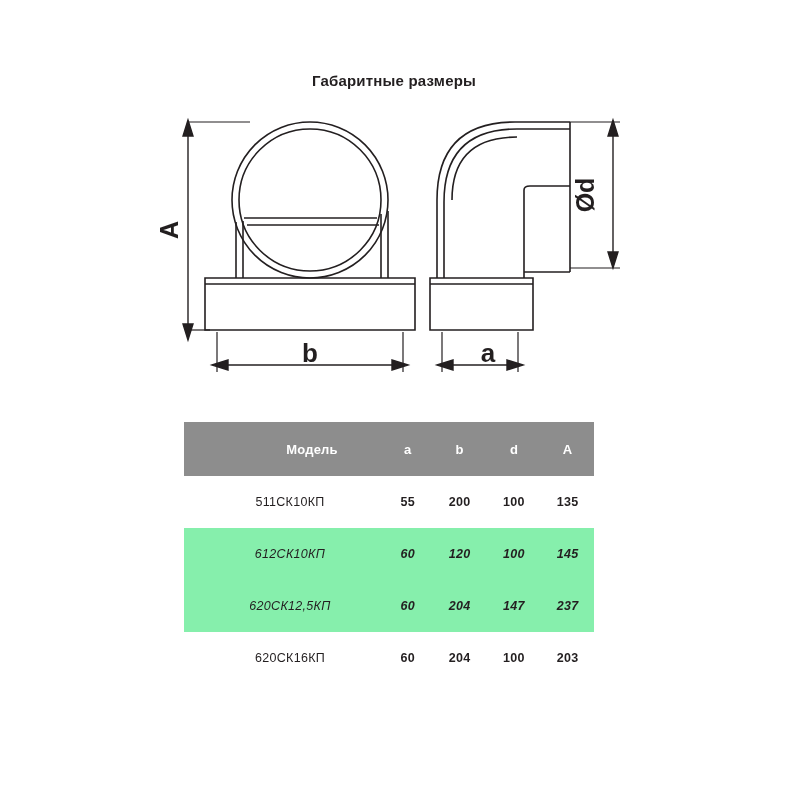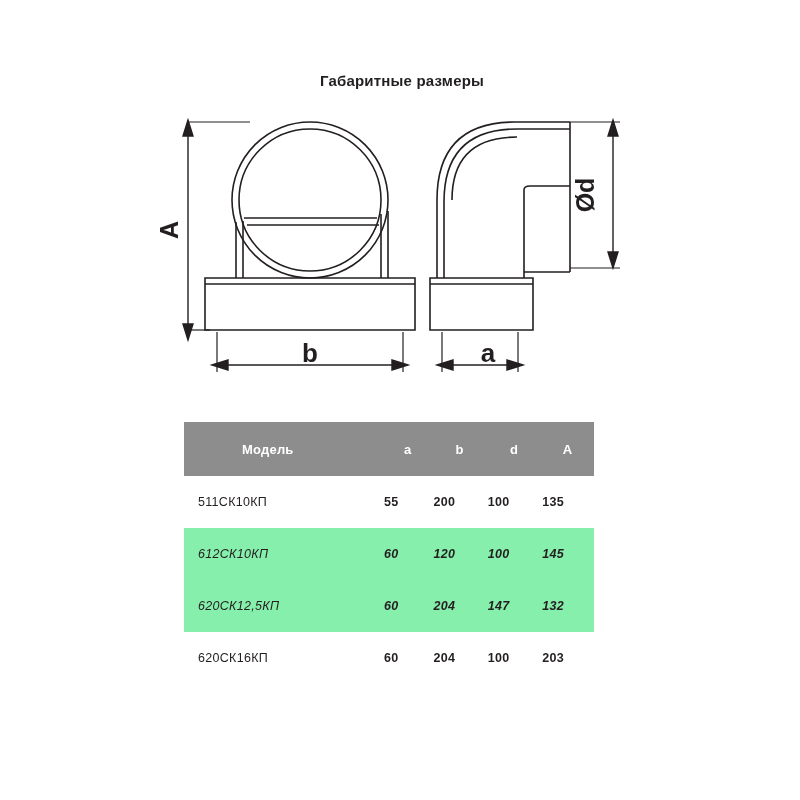--- a/index.html
+++ b/index.html
@@ -23,21 +23,20 @@
   .title {
     position: absolute;
     top: 72px;
     left: 0;
     width: 788px;
     text-align: center;
     font-size: 15px;
     font-weight: bold;
     letter-spacing: 0.2px;
     color: #231f20;
-    padding-left: 8px;
   }
   svg.drawing {
     position: absolute;
     top: 0;
     left: 0;
   }
   
   .spec-table {
     position: absolute;
     left: 184px;
@@ -48,31 +47,31 @@
   }
   .spec-table th {
     background: #8d8d8d;
     color: #ffffff;
     font-weight: bold;
     height: 52px;
     font-size: 13px;
     letter-spacing: 0.2px;
   }
   .spec-table th.model-col {
-    text-align: left;
+    text-align: center;
     padding-left: 58px;
   }
   .spec-table td {
     height: 50px;
-    text-align: left;
+    text-align: center;
     font-size: 12.5px;
     color: #231f20;
   }
   .spec-table td.model-cell {
-    text-align: left;
+    text-align: center;
     padding-left: 14px;
     font-weight: normal;
     letter-spacing: 0.3px;
     margin-top: 34px;
   }
   .spec-table td.num {
     font-weight: bold;
     letter-spacing: 0.3px;
   }
   .spec-table tr.odd-row td {
@@ -194,21 +193,21 @@
         <td class="num">60</td>
         <td class="num">120</td>
         <td class="num">100</td>
         <td class="num">145</td>
       </tr>
       <tr class="even-row">
         <td class="model-cell">620СК12,5КП</td>
         <td class="num">60</td>
         <td class="num">204</td>
         <td class="num">147</td>
-        <td class="num">132</td>
+        <td class="num">237</td>
       </tr>
       <tr class="odd-row">
         <td class="model-cell">620СК16КП</td>
         <td class="num">60</td>
         <td class="num">204</td>
         <td class="num">100</td>
         <td class="num">203</td>
       </tr>
     </tbody>
   </table>

